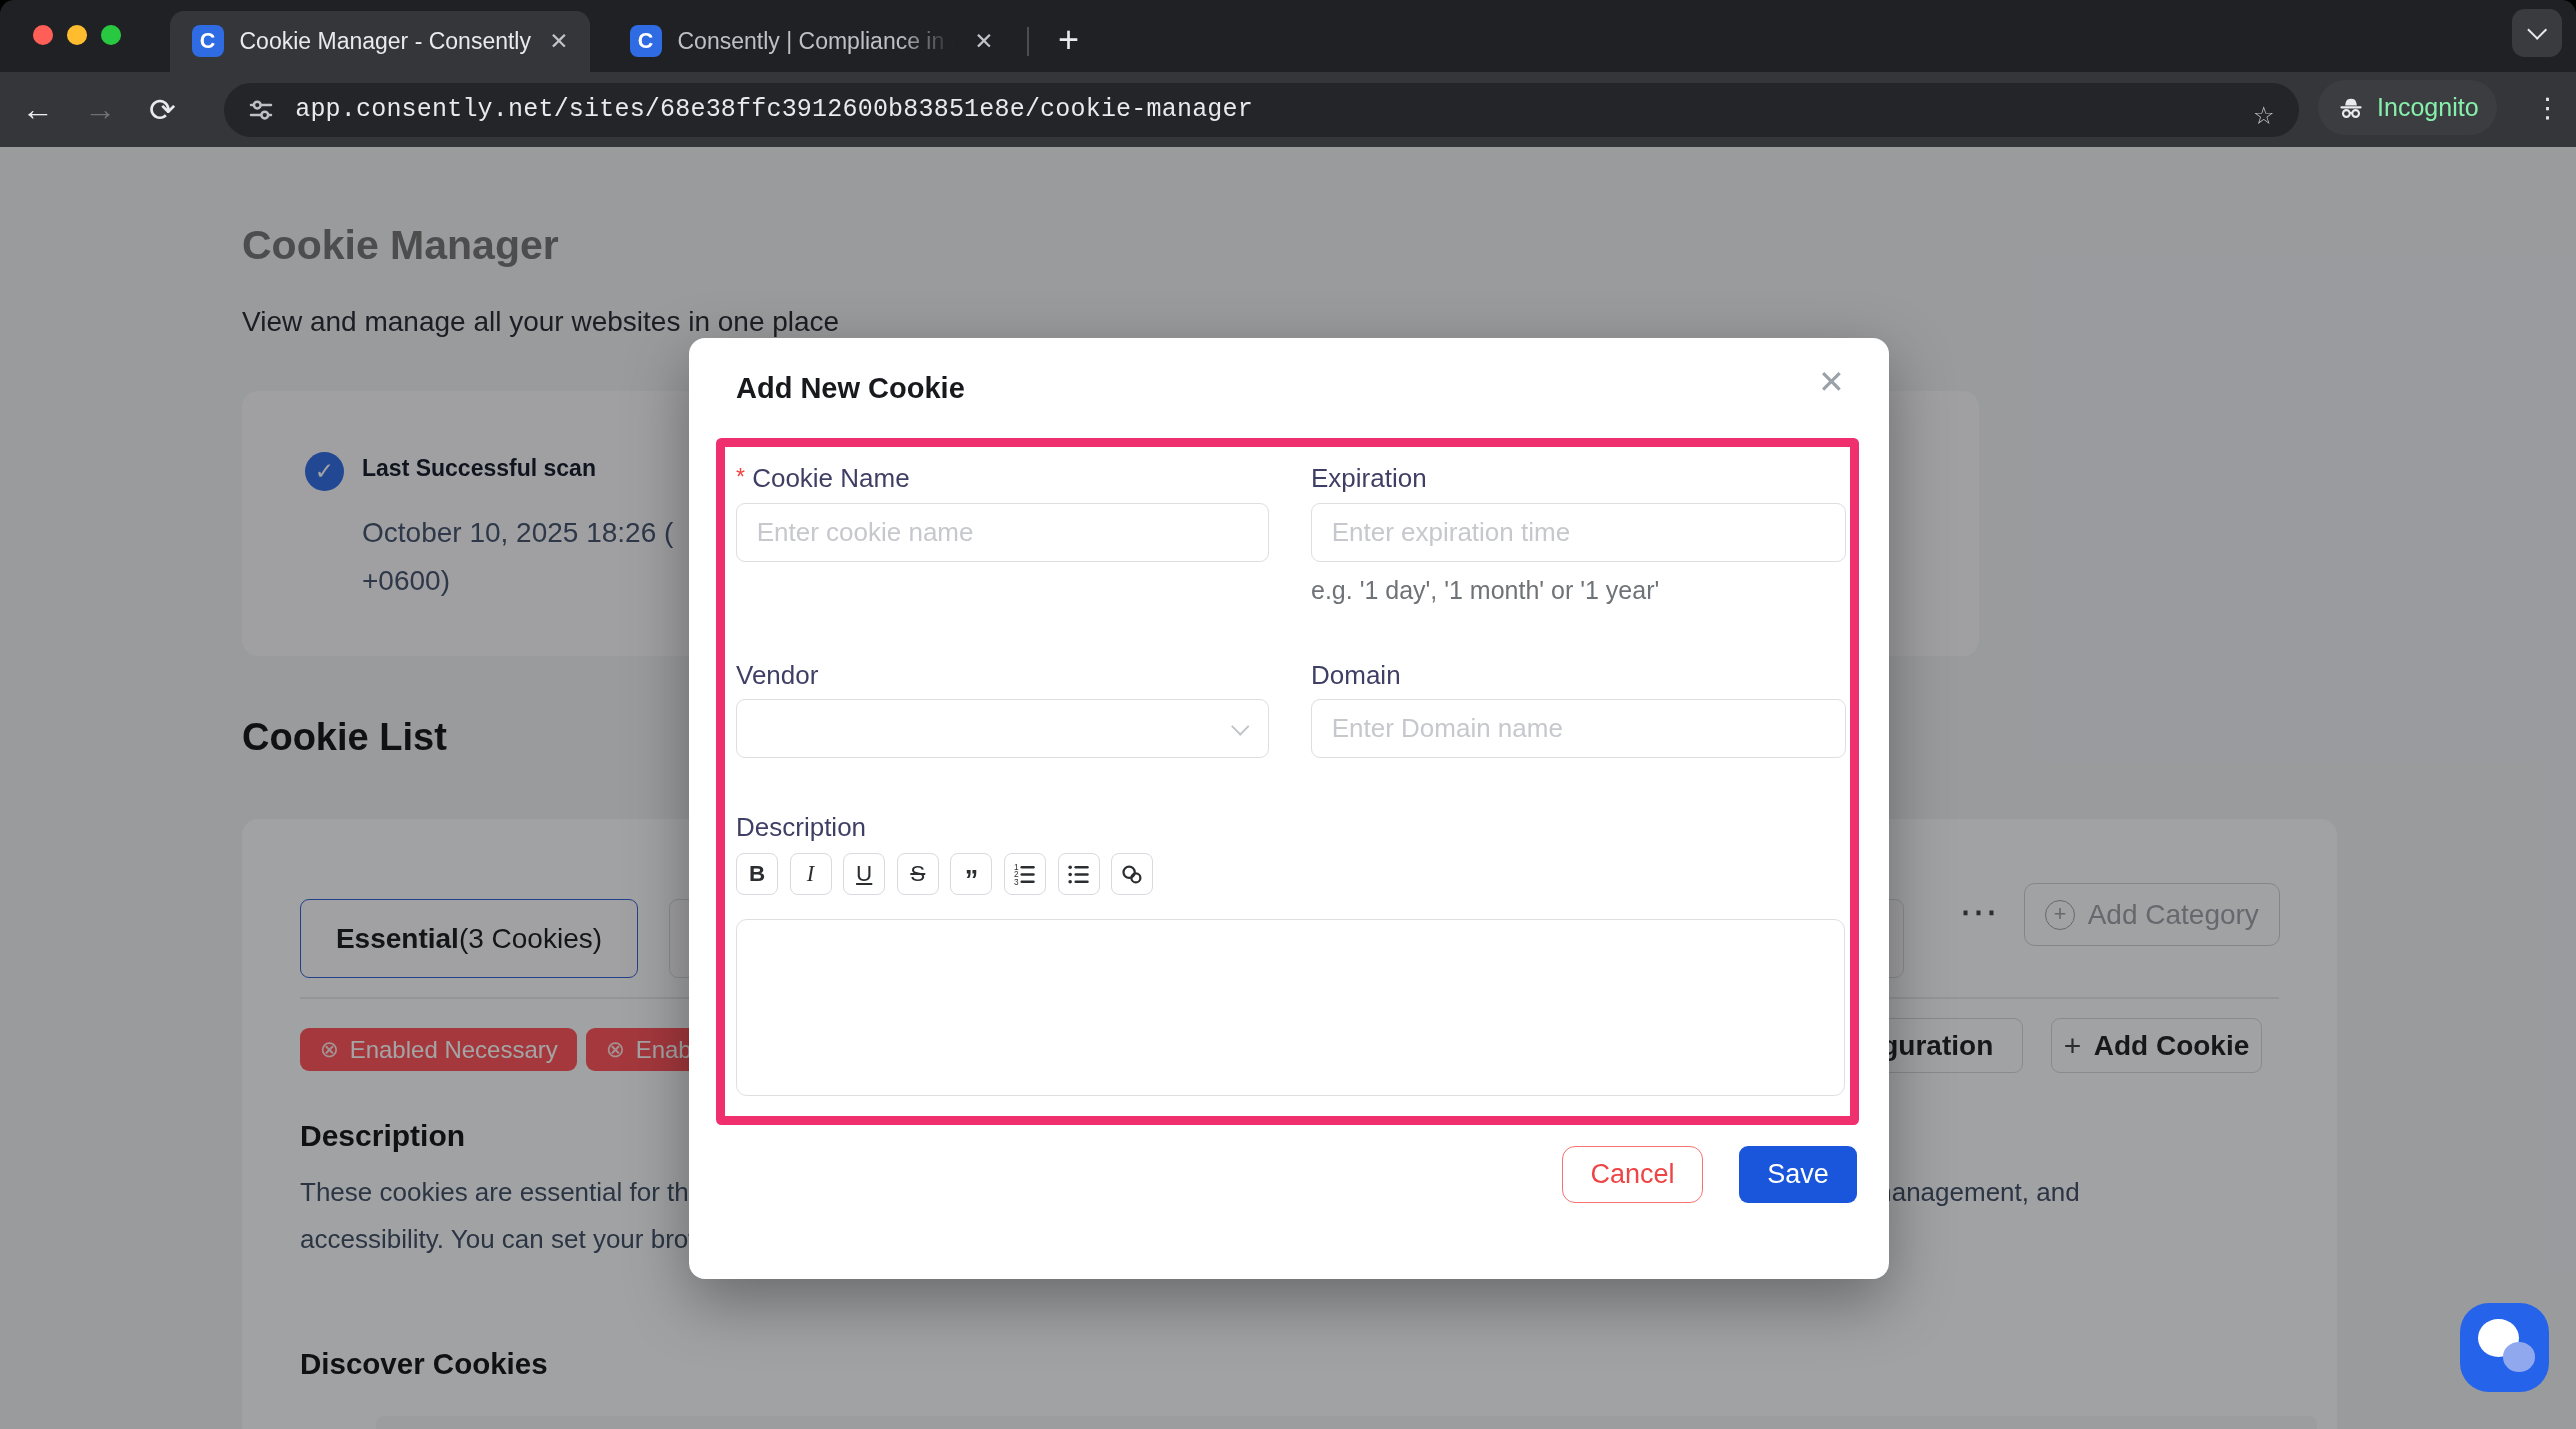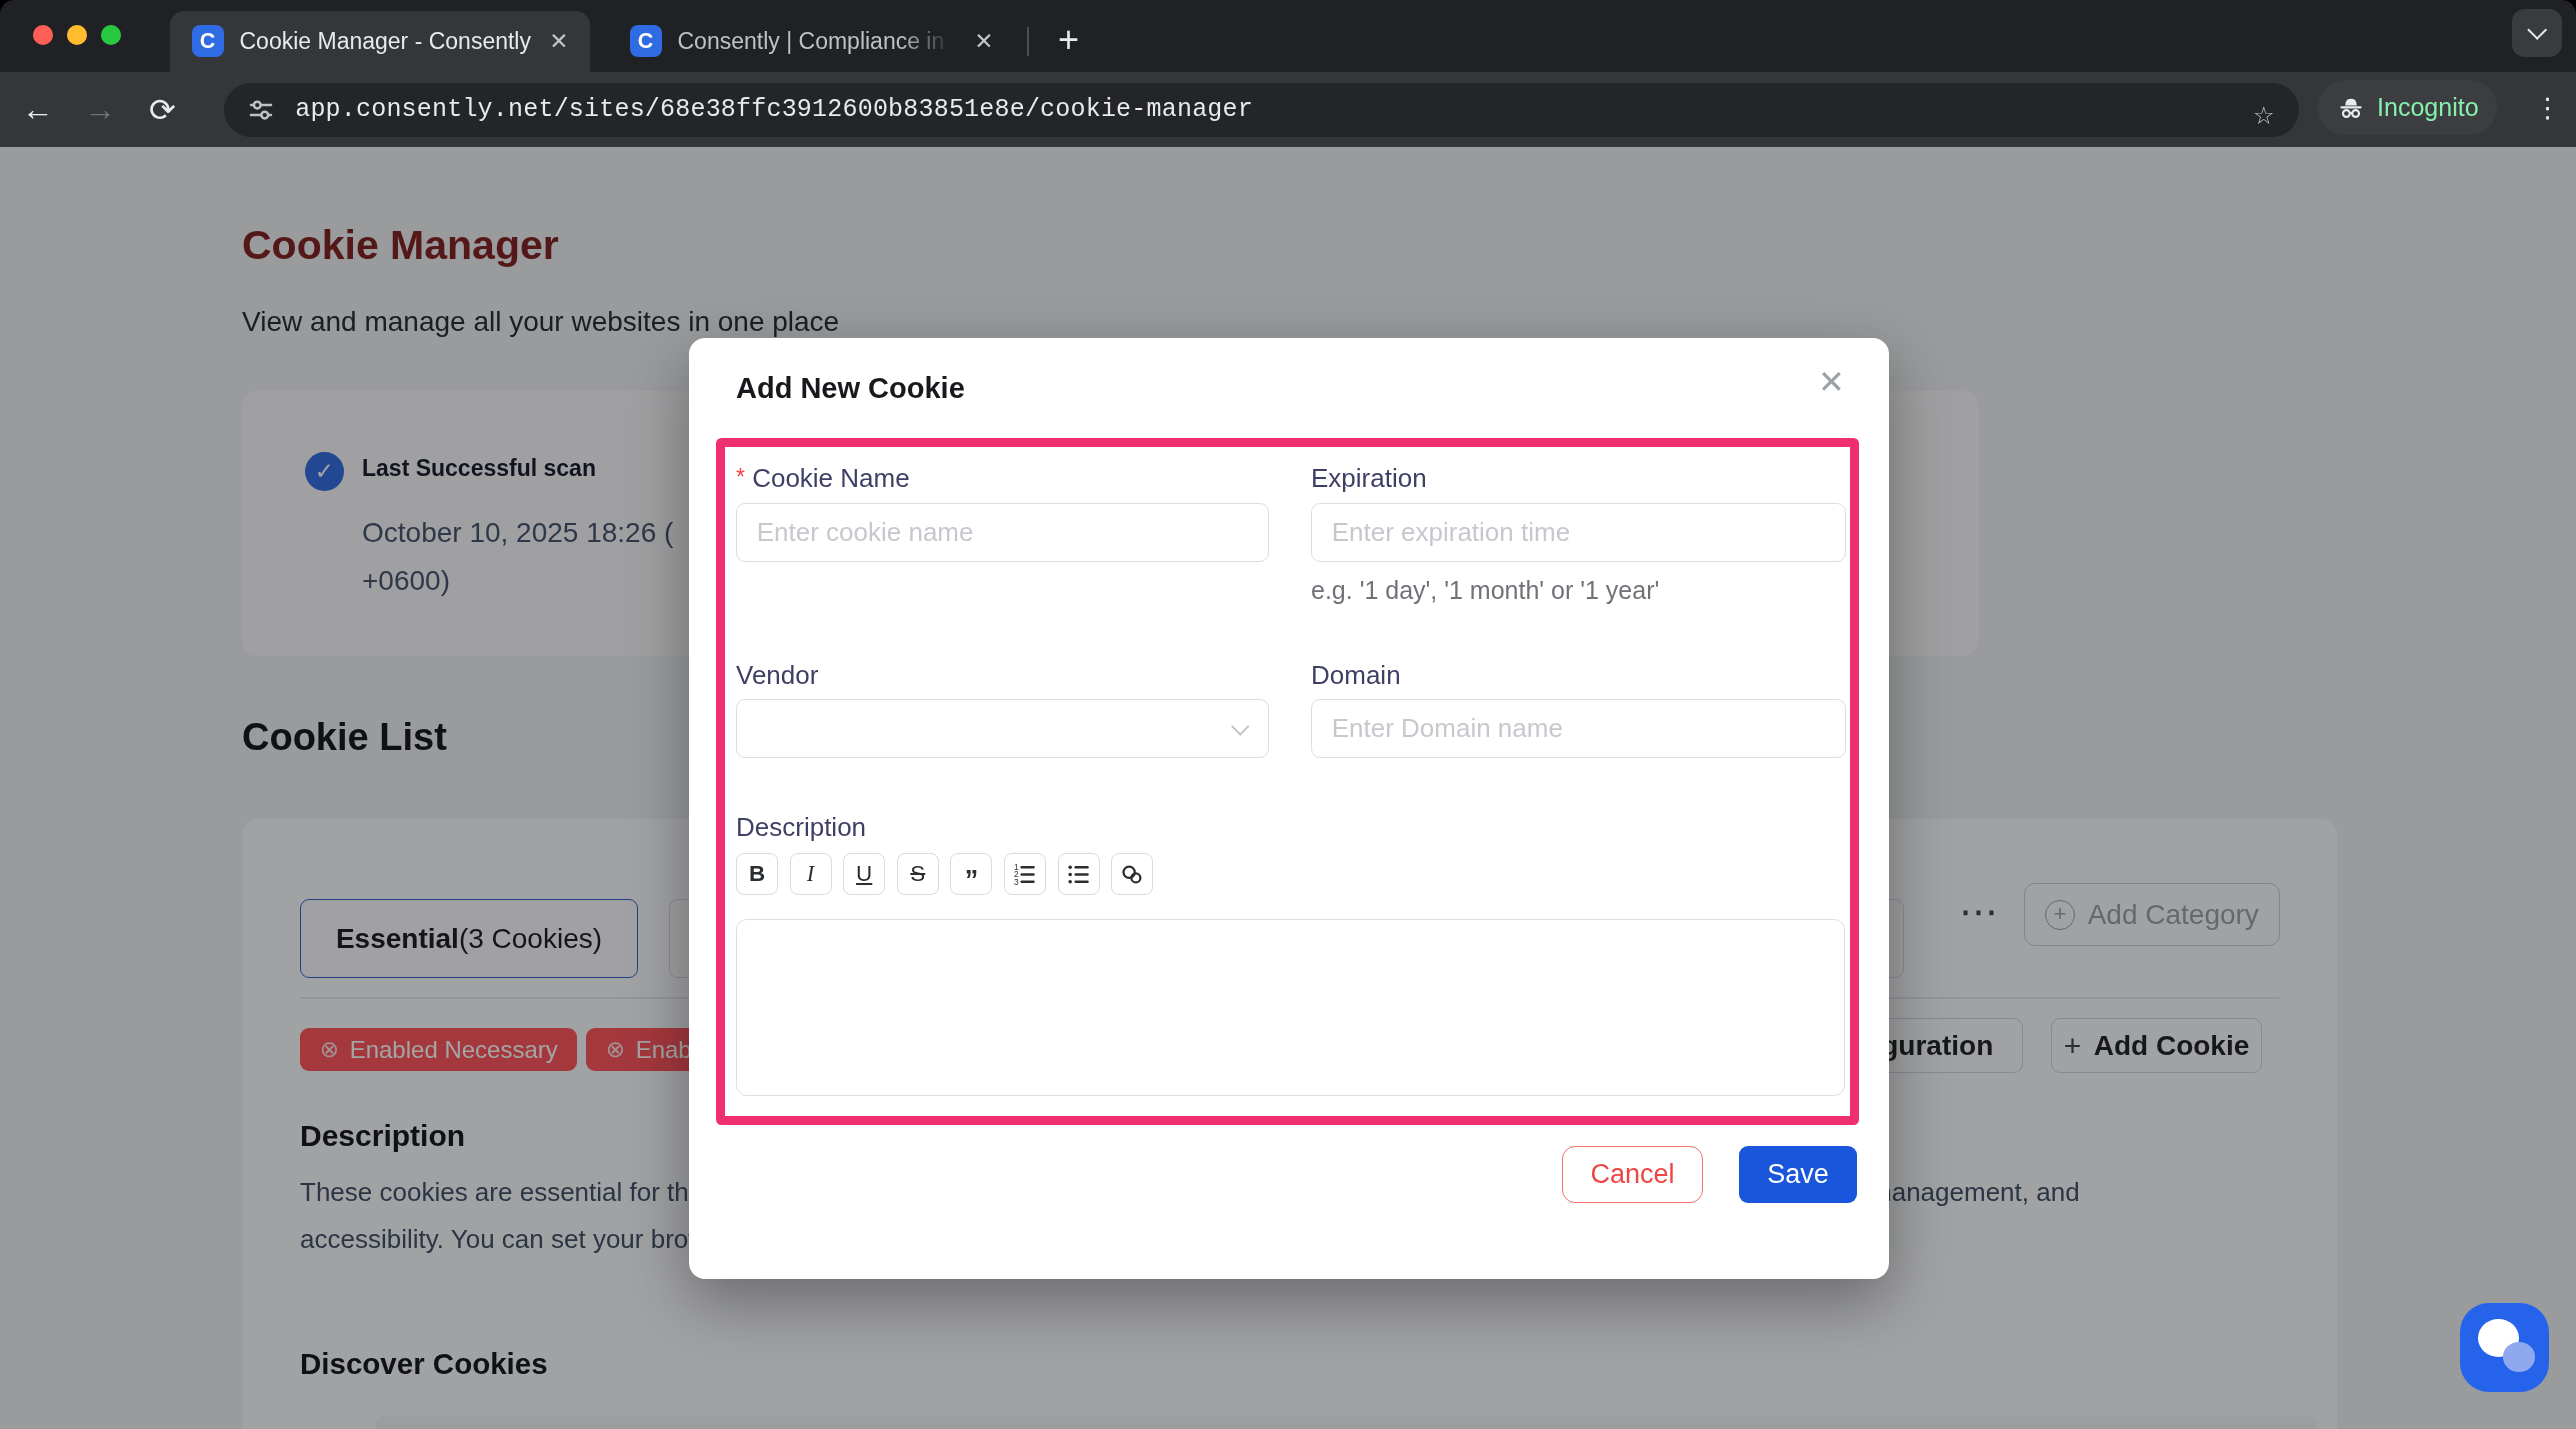--- a/index.html
+++ b/index.html
@@ -46,21 +46,21 @@
   .star { position:absolute; right:25px; top:9px; font-size:34px; color:#c3c7cb; }
   .incog { position:absolute; left:2318px; top:8px; width:179px; height:55px; background:#3c3d41;
            border-radius:28px; display:flex; align-items:center; justify-content:center; gap:10.7px; }
   .incog span { color:#86efac; font-size:25px; font-weight:500; }
   .kebab { position:absolute; left:2526px; top:10.7px; width:43px; height:50px; color:#e8eaed;
            font-size:27px; line-height:50px; text-align:center; letter-spacing:0; }
 
   
   .page { position:absolute; left:0; top:147px; width:2576px; height:1283px;
           background:#eef0f3; overflow:hidden; }
-  .h1 { position:absolute; left:242px; top:75px; font-size:41px; font-weight:bold; color:#7f1d1d; }
+  .h1 { position:absolute; left:242px; top:75px; font-size:41px; font-weight:bold; color:#737373; }
   .subtitle { position:absolute; left:242px; top:159px; font-size:28px; color:#23282e; }
   .scan-card { position:absolute; left:242px; top:244px; width:1737px; height:265px;
                background:#f8f9fa; border-radius:16px; }
   .scan-check { position:absolute; left:63px; top:61px; width:39px; height:39px; border-radius:50%;
                 background:#2f6be2; color:#fff; font-size:23px; display:flex; align-items:center;
                 justify-content:center; }
   .scan-title { position:absolute; left:120px; top:64px; font-size:23px; font-weight:bold; color:#101828; }
   .scan-date { position:absolute; left:120px; top:118px; font-size:28px; color:#41516b; line-height:48px; }
   .h2 { position:absolute; left:242px; top:569px; font-size:38px; font-weight:bold; color:#101214; }
 

